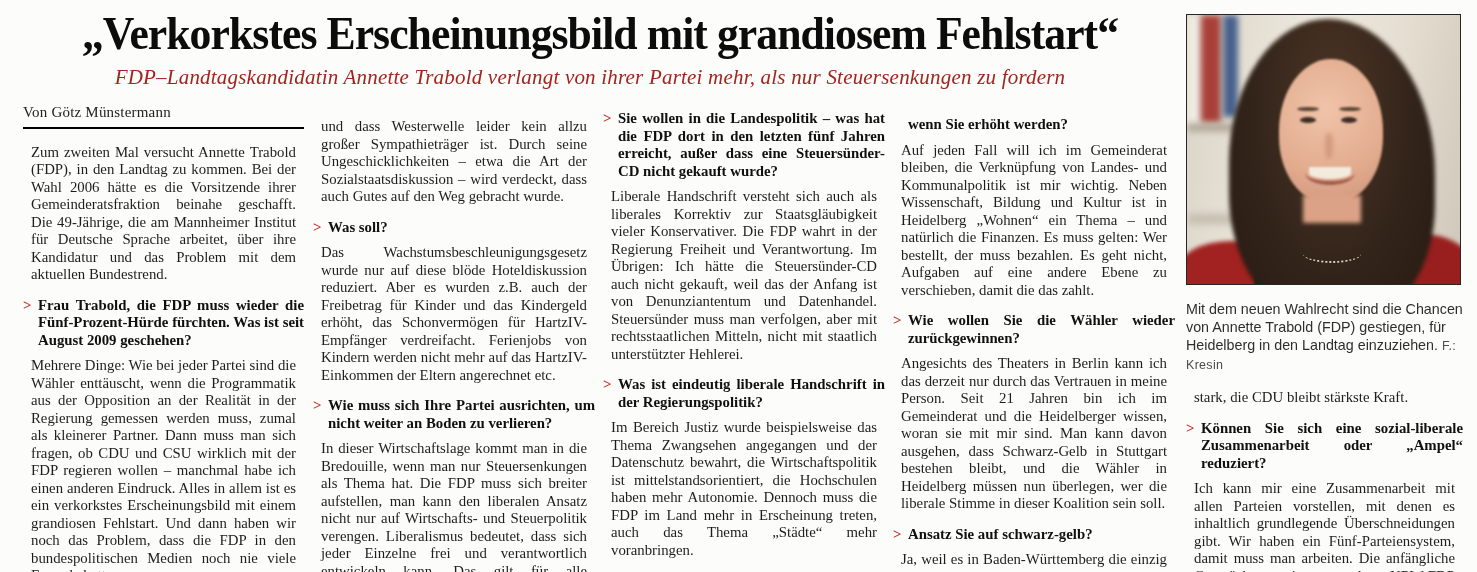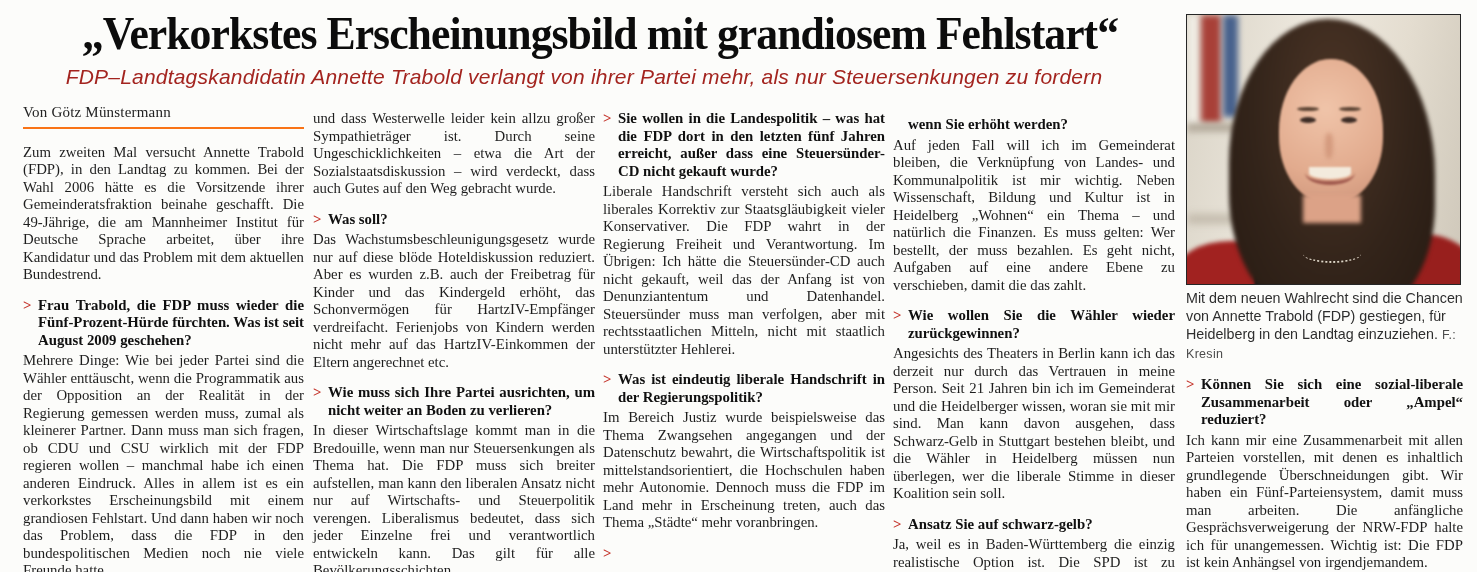--- a/index.html
+++ b/index.html
@@ -14,46 +14,46 @@
   h1.headline{
     position:absolute;left:30px;top:8px;width:1140px;margin:0;
     text-align:center;
     font-family:"Liberation Serif",serif;
     font-size:46px;font-weight:bold;color:#0c0c0c;
     letter-spacing:-1px;line-height:52px;
     transform:scaleX(.95);transform-origin:50% 0;
     white-space:nowrap;
   }
   .subhead{
-    position:absolute;left:14px;top:64px;width:1140px;margin:0;
+    position:absolute;left:20px;top:64px;width:1140px;margin:0;
     text-align:center;
-    font-family:Liberation Sans, sans-serif;
+    font-family:Liberation Serif, serif;
     font-style:italic;font-size:21px;line-height:26px;
     color:#a3241f;letter-spacing:.2px;
   }
 
   .col{
     position:absolute;
     font-size:14.8px;line-height:17.5px;color:#1d1d1d;
     text-align:justify;
     hyphens:auto;-webkit-hyphens:auto;
   }
   #c1{left:23px;top:104px;width:281px;}
   #c2{left:313px;top:110px;width:282px;}
   #c3{left:603px;top:110px;width:282px;}
   #c4{left:893px;top:110px;width:282px;}
   #c5{left:1186px;top:14px;width:277px;}
 
   .byline{
     font-size:15px;color:#222;letter-spacing:.2px;
     padding-bottom:5px;margin-bottom:15px;
-    border-bottom:2px solid #f97316;
+    border-bottom:2px solid #000000;
     text-align:left;
   }
-  .col p{margin:0;}
+  .col p{margin:8px;}
   .q{
     position:relative;padding-left:15px;
     font-weight:bold;color:#101010;
     margin:13px 0 3px;
   }
   .q .qm{
     position:absolute;left:0;top:0;
     color:#c5372e;font-weight:bold;
   }
   .q.qtop{margin-top:0;}
@@ -85,21 +85,21 @@
   .ph-brow-r{left:152px;top:92px;width:22px;height:4px;background:#5c4434;border-radius:50%;filter:blur(1px);}
   .ph-eye-l{left:113px;top:102px;width:16px;height:6px;background:#3e2d26;border-radius:50%;filter:blur(1px);}
   .ph-eye-r{left:154px;top:102px;width:16px;height:6px;background:#3e2d26;border-radius:50%;filter:blur(1px);}
   .ph-nose{left:138px;top:118px;width:8px;height:26px;background:#d49a7e;border-radius:40%;filter:blur(2px);}
   .ph-teeth{left:122px;top:152px;width:42px;height:12px;background:#f3ebdd;border-radius:0 0 50% 50%;filter:blur(1px);}
   .ph-smile{left:118px;top:146px;width:50px;height:20px;border-bottom:4px solid #a05a4e;border-radius:0 0 50% 50%;filter:blur(1px);}
   .ph-neck{left:116px;top:180px;width:58px;height:28px;background:#dca287;filter:blur(2px);}
   .ph-necklace{left:116px;top:230px;width:58px;height:16px;border-bottom:2px dotted #ded6c8;border-radius:50%;}
 
   .caption{
-    margin-top:4px;
+    margin-top:15px;
     font-family:"Liberation Sans",sans-serif;
     font-size:14.3px;line-height:18px;color:#2e2e2e;
     text-align:left;hyphens:auto;
   }
   .credit{
     font-size:12.5px;color:#4c4c4c;letter-spacing:.3px;
   }
 </style>
 </head>
 <body>
@@ -178,19 +178,20 @@
       <div class="ph-nose"></div>
       <div class="ph-teeth"></div>
       <div class="ph-smile"></div>
       <div class="ph-neck"></div>
       <div class="ph-necklace"></div>
     </div>
     <div class="caption">
       <span>Mit dem neuen Wahlrecht sind die Chancen von Annette Trabold (FDP) gestiegen, für Heidelberg in den Landtag einzuziehen.</span>
       <span class="credit">F.: Kresin</span>
     </div>
+    <p class="cont-first">stark, die CDU bleibt stärkste Kraft.</p>
     <div class="q">
       <span class="qm">&gt;</span><span>Können Sie sich eine sozial-liberale Zusammenarbeit oder „Ampel“ reduziert?</span>
     </div>
     <p>Ich kann mir eine Zusammenarbeit mit allen Parteien vorstellen, mit denen es inhaltlich grundlegende Überschneidungen gibt. Wir haben ein Fünf-Parteiensystem, damit muss man arbeiten. Die anfängliche Gesprächsverweigerung der NRW-FDP halte ich für unangemessen. Wichtig ist: Die FDP ist kein Anhängsel von irgendjemandem.</p>
   </div>
 
 </div>
 
 </body></html>

